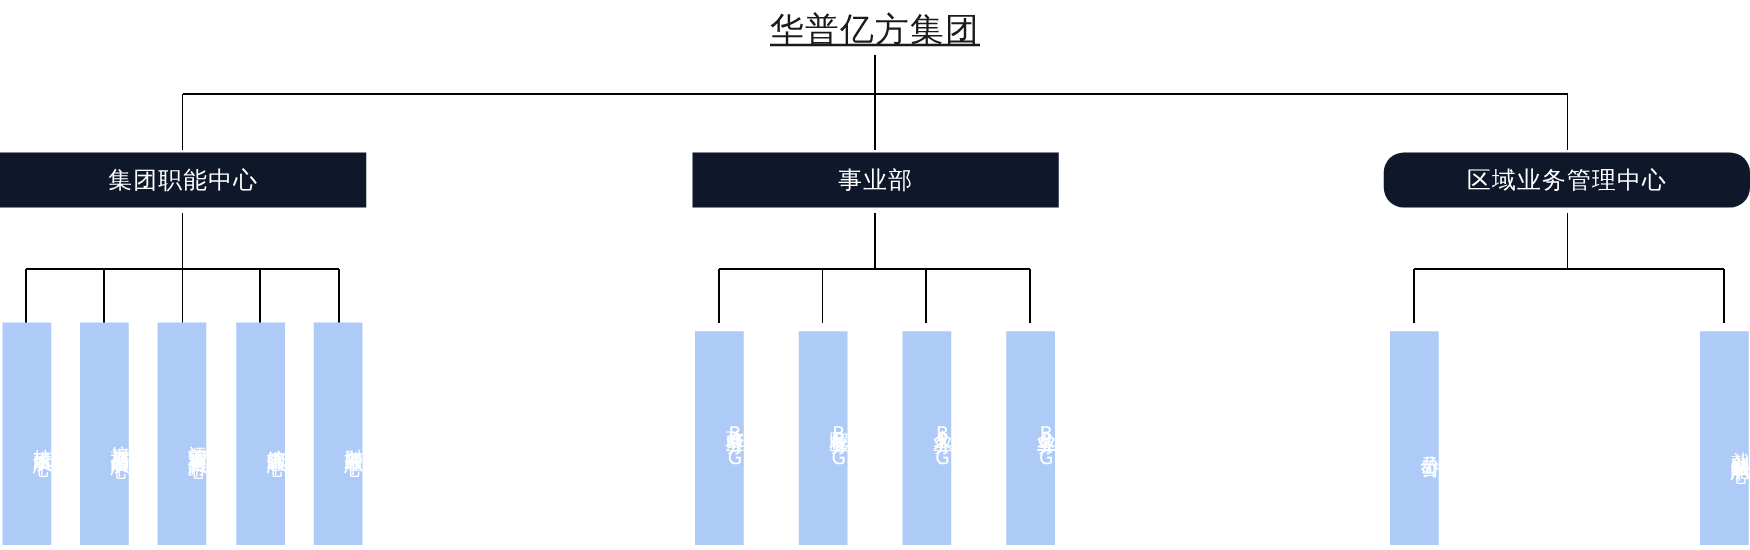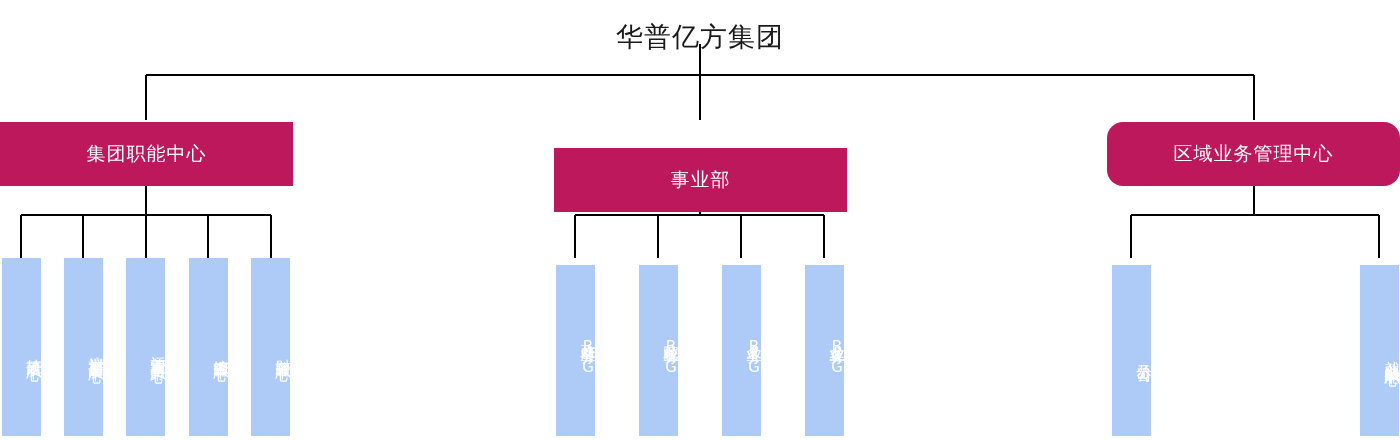--- a/index.html
+++ b/index.html
@@ -14,47 +14,48 @@
     position: relative;
     width: 1400px;
     height: 440px;
     background: #ffffff;
   }
 
   
   .org-title {
     position: absolute;
     left: 0;
-    top: 16px;
+    top: 4px;
     width: 1400px;
     height: 42px;
     line-height: 42px;
     text-align: center;
     font-size: 27px;
     color: #1a1a1a;
     letter-spacing: 1px;
     white-space: nowrap;
+    text-decoration: underline;
   }
 
   
   #connectors {
     position: absolute;
     left: 0;
     top: 0;
     width: 1400px;
     height: 440px;
     pointer-events: none;
   }
   #connectors line { stroke: #000000; stroke-width: 1.3; shape-rendering: crispEdges; }
 
   
   .l2-box {
     position: absolute;
-    height: 64px;
-    background: #be185d;
+    height: 44px;
+    background: #0f172a;
     color: #ffffff;
     font-size: 19px;
     display: flex;
     align-items: center;
     justify-content: center;
     letter-spacing: 1px;
     white-space: nowrap;
   }
 
   
@@ -108,21 +109,21 @@
     <line x1="824" y1="215" x2="824" y2="258"></line>
 
     <line x1="1254" y1="170" x2="1254" y2="215"></line>
     <line x1="1131" y1="215" x2="1379" y2="215"></line>
     <line x1="1131" y1="215" x2="1131" y2="258"></line>
     <line x1="1379" y1="215" x2="1379" y2="258"></line>
   </svg>
 
   <div class="l2-box" style="left:0px; top:122px; width:293px;">集团职能中心</div>
 
-  <div class="l2-box" style="left:554px; top:122px; width:293px;margin-top:26px;">事业部</div>
+  <div class="l2-box" style="left:554px; top:122px; width:293px;">事业部</div>
 
   <div class="l2-box" style="left:1107px; top:122px; width:293px;border-radius:16px;">区域业务管理中心</div>
 
   <div class="l3-box" style="left:2px; top:258px; width:39px; height:178px;">技术研发中心</div>
 
   <div class="l3-box" style="left:64px; top:258px; width:39px; height:178px;">培训与产品研发中心</div>
 
   <div class="l3-box" style="left:126px; top:258px; width:39px; height:178px;">运营管理与支持中心</div>
 
   <div class="l3-box" style="left:189px; top:258px; width:39px; height:178px;">综合管理中心</div>

